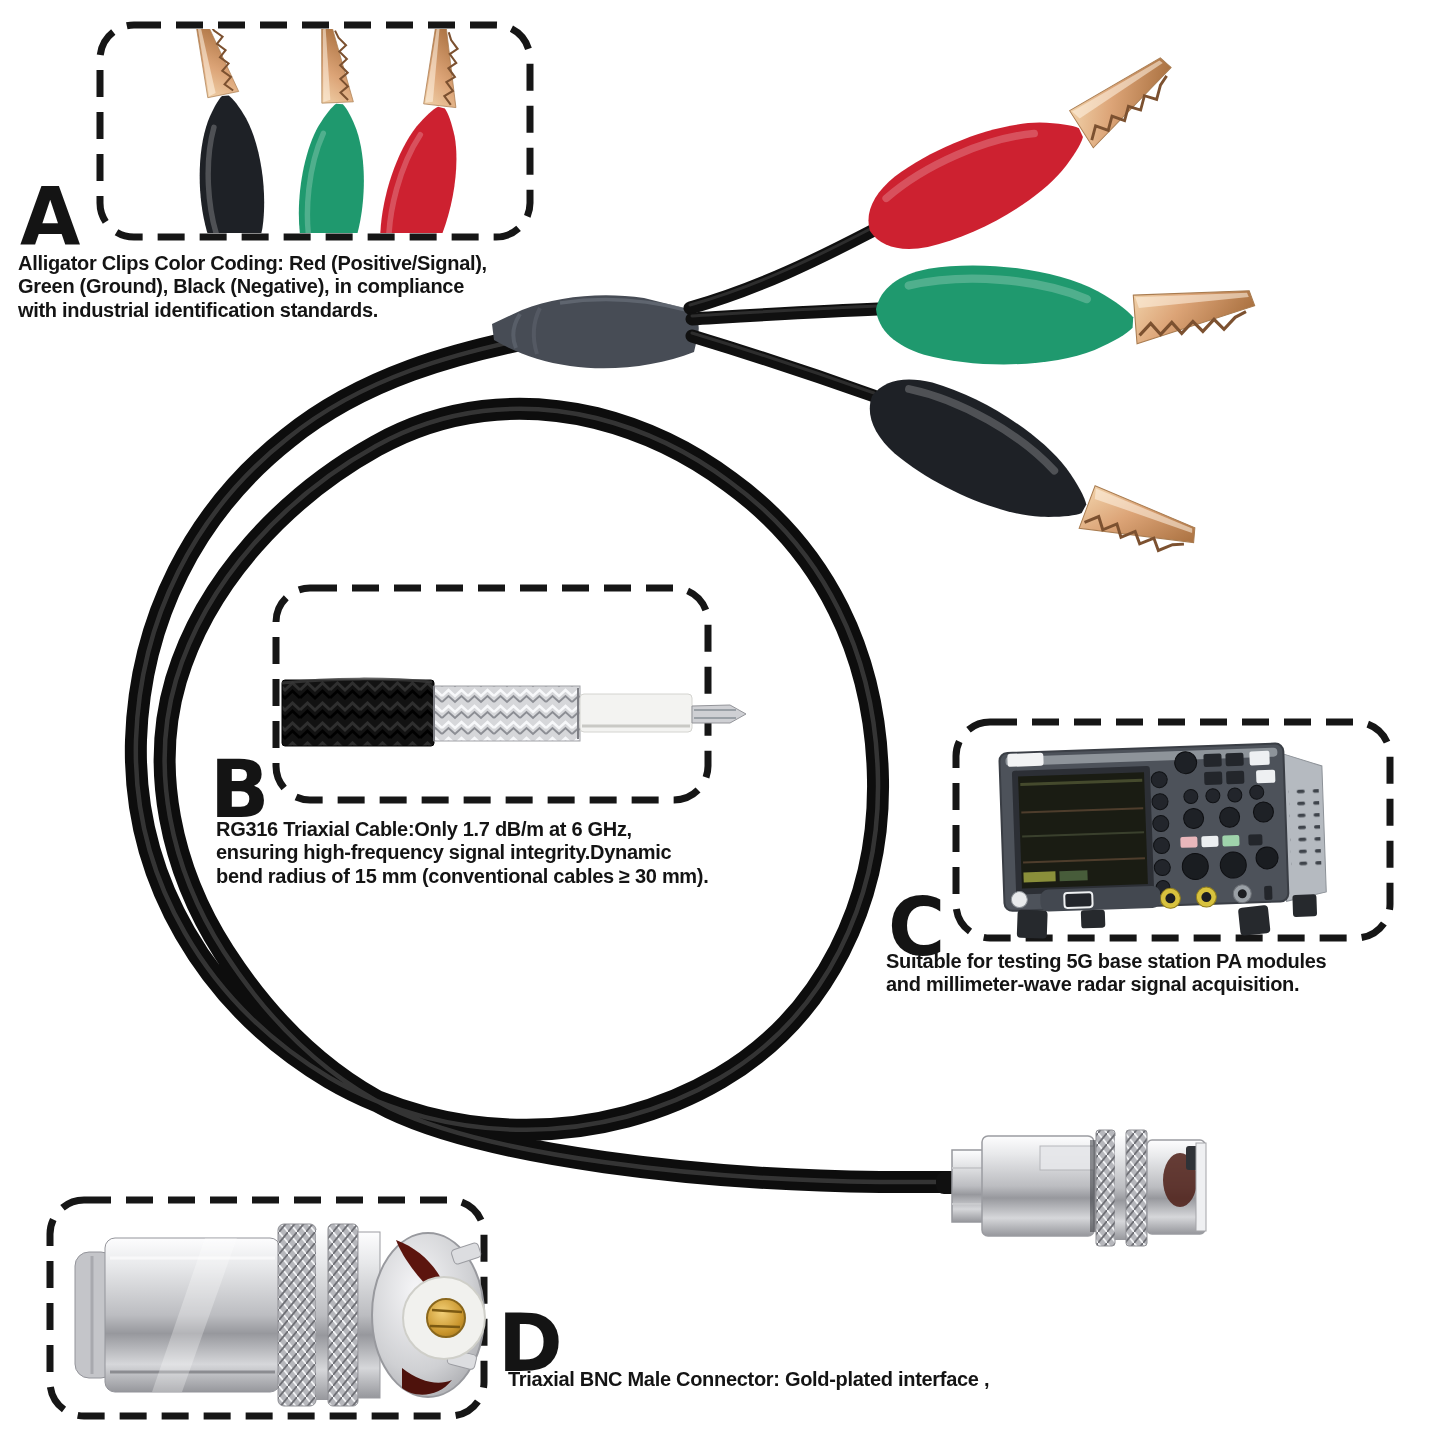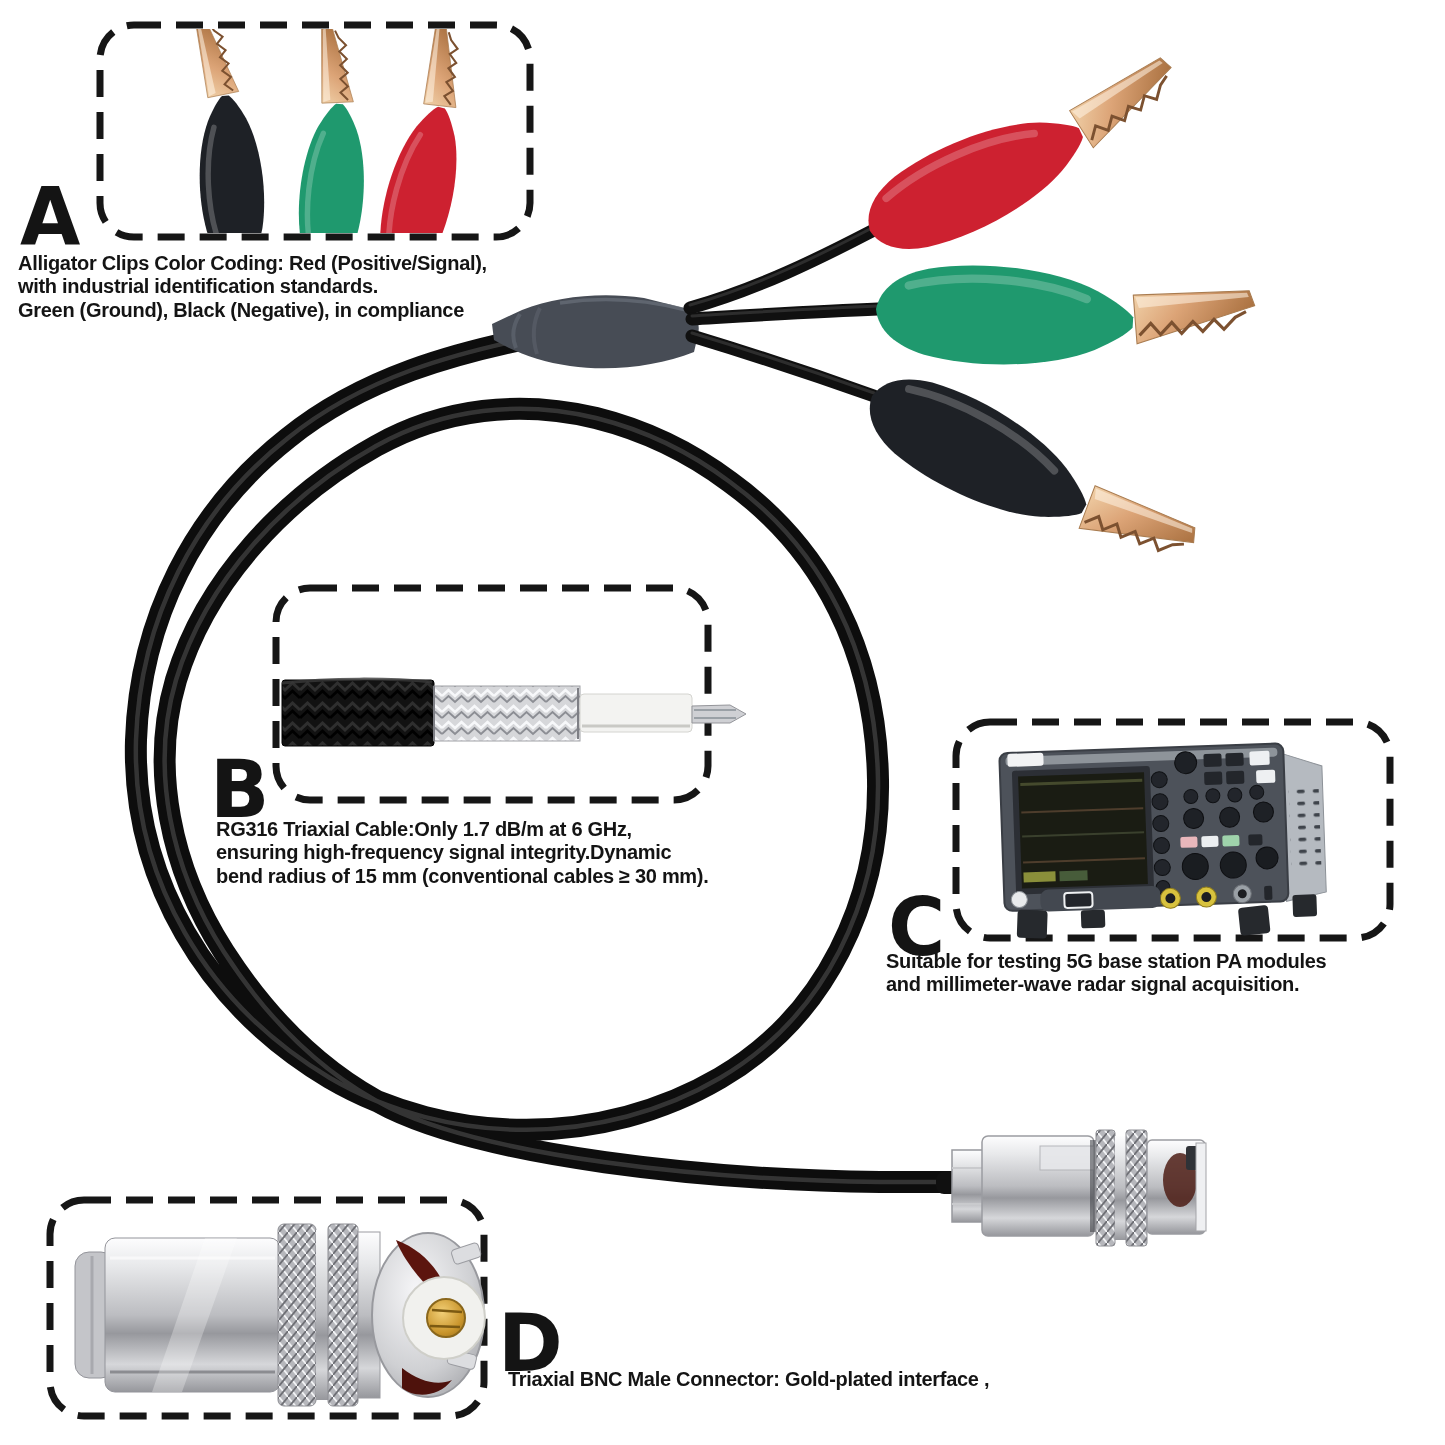--- a/index.html
+++ b/index.html
@@ -263,22 +263,22 @@
   </g>
 </svg>
 
 <div class="letter" style="left:20px;top:178px;">A</div>
 <div class="letter" style="left:210px;top:750px;">B</div>
 <div class="letter" style="left:888px;top:888px;">C</div>
 <div class="letter" style="left:498px;top:1304px;">D</div>
 
 <div class="caption" style="left:18px;top:252px;">
   <div>Alligator Clips Color Coding: Red (Positive/Signal),</div>
+  <div>Green (Ground), Black (Negative), in compliance</div>
   <div>with industrial identification standards.</div>
-  <div>Green (Ground), Black (Negative), in compliance</div>
 </div>
 <div class="caption" style="left:216px;top:818px;">
   <div>RG316 Triaxial Cable:Only 1.7 dB/m at 6 GHz,</div>
   <div>ensuring high-frequency signal integrity.Dynamic</div>
   <div>bend radius of 15 mm (conventional cables ≥ 30 mm).</div>
 </div>
 <div class="caption" style="left:886px;top:950px;">
   <div>Suitable for testing 5G base station PA modules</div>
   <div>and millimeter-wave radar signal acquisition.</div>
 </div>

